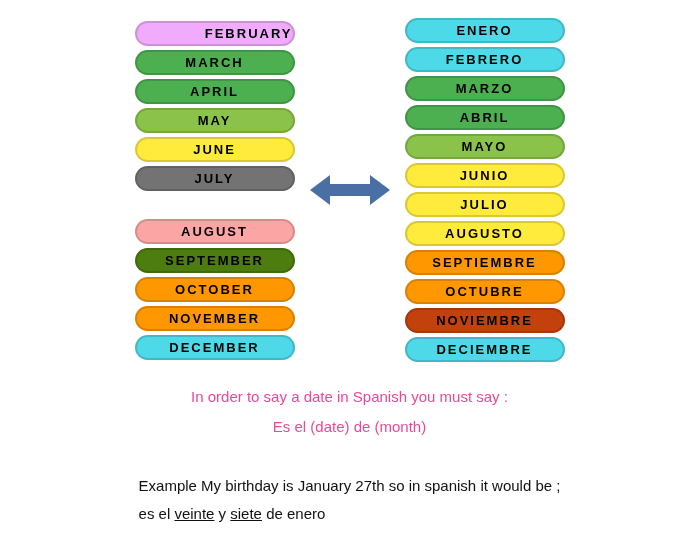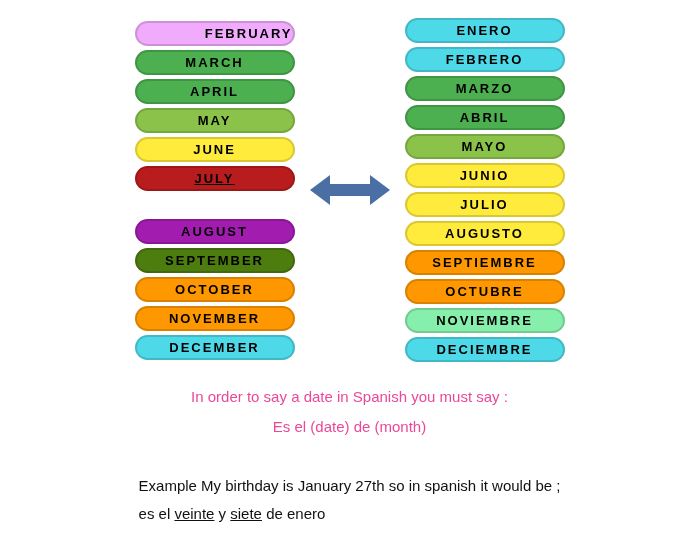--- a/index.html
+++ b/index.html
@@ -86,22 +86,22 @@
 <body>
 
 <div class="main-content">
 
   <div class="month-column">
       <div class="month-pill" style="background-color: #f0abfc; text-align: right;">FEBRUARY</div>
       <div class="month-pill" style="background-color: rgb(76, 175, 80);">MARCH</div>
       <div class="month-pill" style="background-color: rgb(76, 175, 80);">APRIL</div>
       <div class="month-pill" style="background-color: rgb(139, 195, 74);">MAY</div>
       <div class="month-pill" style="background-color: rgb(255, 235, 59);">JUNE</div>
-      <div class="month-pill" style="background-color: #b91c1c; text-decoration: underline;">JULY</div>
-      <div class="month-pill" style="background-color: #a21caf; margin-top: 24px;">AUGUST</div>
+      <div class="month-pill" style="background-color: #737373;">JULY</div>
+      <div class="month-pill" style="background-color: #fca5a5; margin-top: 24px;">AUGUST</div>
       <div class="month-pill" style="background-color: #4d7c0f; text-align: center;">SEPTEMBER</div>
       <div class="month-pill" style="background-color: rgb(255, 152, 0);">OCTOBER</div>
       <div class="month-pill" style="background-color: rgb(255, 152, 0);">NOVEMBER</div>
       <div class="month-pill" style="background-color: rgb(77, 217, 232);">DECEMBER</div>
     </div>
 
   <div class="arrow-container">
     <svg class="arrow-svg" viewBox="0 0 80 50" xmlns="http://www.w3.org/2000/svg">
 
       <polygon points="0,25 20,10 20,40" fill="#4a6fa5"></polygon>
@@ -116,21 +116,21 @@
   <div class="month-pill" style="background-color: rgb(77, 217, 232);">ENERO</div>
       <div class="month-pill" style="background-color: rgb(77, 217, 232);">FEBRERO</div>
       <div class="month-pill" style="background-color: rgb(76, 175, 80);">MARZO</div>
       <div class="month-pill" style="background-color: rgb(76, 175, 80);">ABRIL</div>
       <div class="month-pill" style="background-color: rgb(139, 195, 74);">MAYO</div>
       <div class="month-pill" style="background-color: rgb(255, 235, 59);">JUNIO</div>
       <div class="month-pill" style="background-color: rgb(255, 235, 59);">JULIO</div>
       <div class="month-pill" style="background-color: rgb(255, 235, 59);">AUGUSTO</div>
       <div class="month-pill" style="background-color: rgb(255, 152, 0);">SEPTIEMBRE</div>
       <div class="month-pill" style="background-color: rgb(255, 152, 0);">OCTUBRE</div>
-      <div class="month-pill" style="background-color: #86efac;">NOVIEMBRE</div>
+      <div class="month-pill" style="background-color: #c2410c;">NOVIEMBRE</div>
       <div class="month-pill" style="background-color: rgb(77, 217, 232);">DECIEMBRE</div>
     </div>
 
 </div>
 
 <div class="text-section">
   <p>In order to say a date in Spanish you must  say :</p>
   <p>Es el (date) de (month)</p>
 </div>
 

